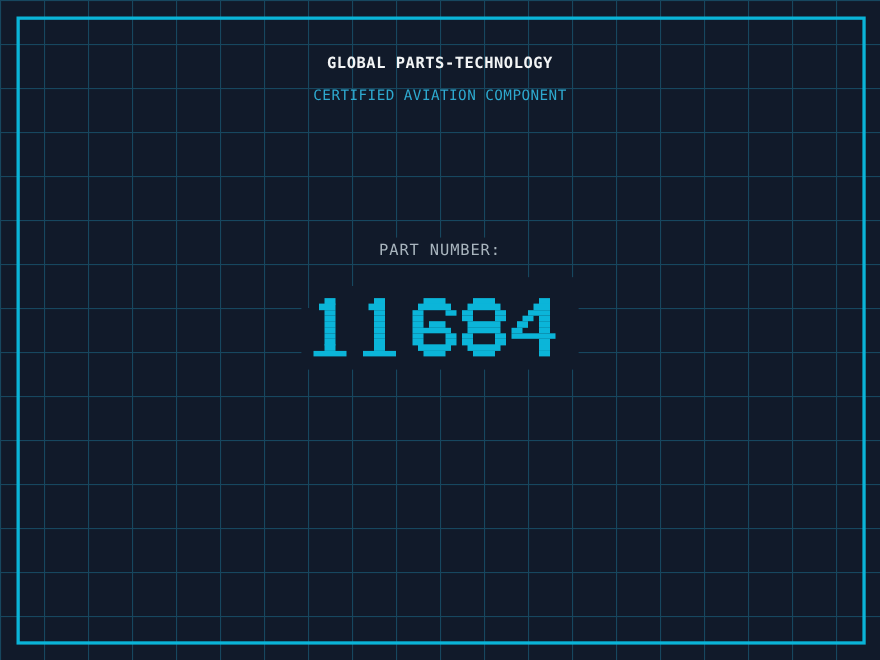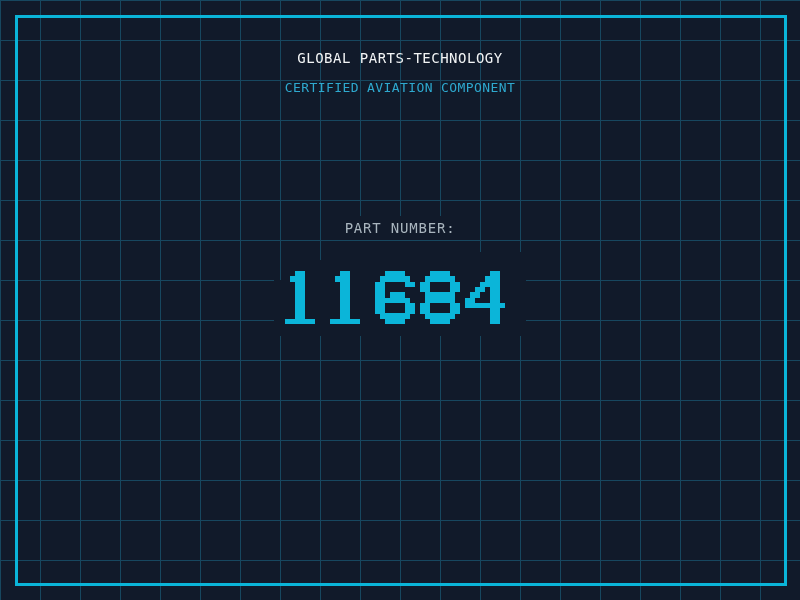--- a/index.html
+++ b/index.html
@@ -20,21 +20,21 @@
   }
   .screen{position:relative;width:800px;height:600px;background:var(--bg);}
   .gridline{position:absolute;background:var(--grid);}
   .frame{
     position:absolute;left:15px;top:15px;width:772px;height:571px;
     box-sizing:border-box;border:3px solid var(--frame);
     pointer-events:none;
   }
   .txt{position:absolute;left:0;width:800px;text-align:center;white-space:pre;}
   .title{
-    top:50px;font-size:14px;font-weight:normal;letter-spacing:0.5px;
+    top:50px;font-size:14px;font-weight:bold;letter-spacing:0.5px;
     color:var(--title);
   }
   .subtitle{
     top:80px;font-size:13px;letter-spacing:0.4px;
     color:var(--subtitle);
   }
   .pn-label{
     top:220px;font-size:14px;letter-spacing:0.8px;
     color:var(--label);
   }

